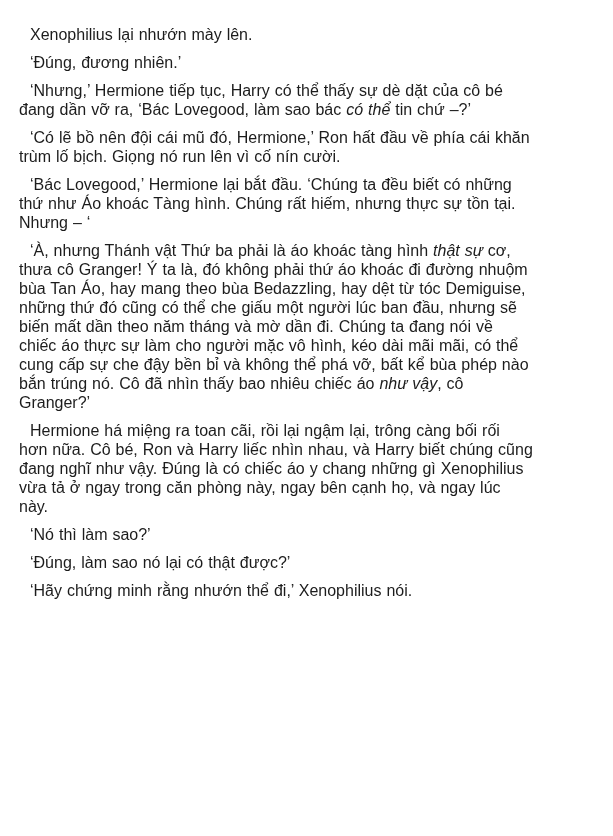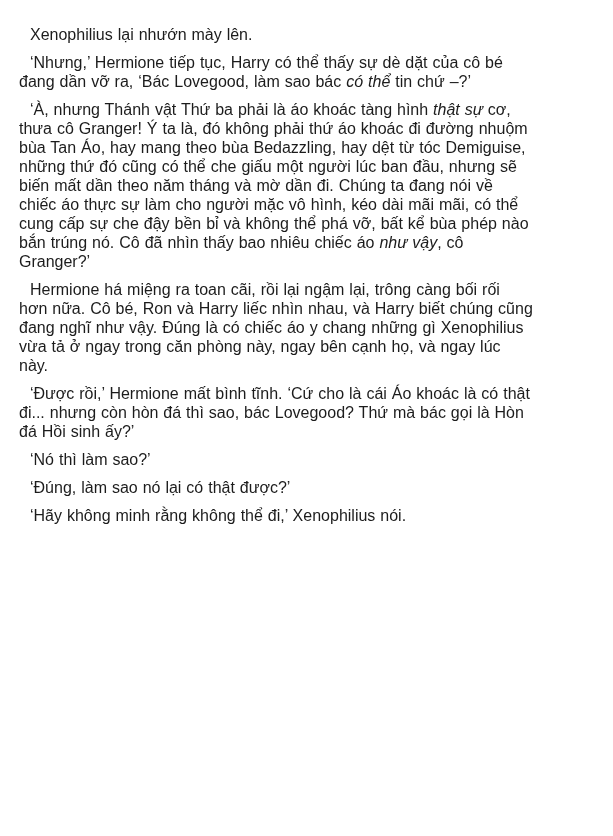--- a/index.html
+++ b/index.html
@@ -32,21 +32,23 @@
   .para i {
     font-style: italic;
   }
 </style>
 </head>
 <body>
 
 <div class="page">
   <div>
       <p class="para">Xenophilius lại nhướn mày lên.</p>
+      <p class="para">‘Đúng, đương nhiên.’</p>
       <p class="para">‘Nhưng,’ Hermione tiếp tục, Harry có thể thấy sự dè dặt của cô bé<br>đang dần vỡ ra, ‘Bác Lovegood, làm sao bác <i>có thể</i> tin chứ –?’</p>
+      <p class="para">‘Có lẽ bồ nên đội cái mũ đó, Hermione,’ Ron hất đầu về phía cái khăn<br>trùm lố bịch. Giọng nó run lên vì cố nín cười.</p>
+      <p class="para">‘Bác Lovegood,’ Hermione lại bắt đầu. ‘Chúng ta đều biết có những<br>thứ như Áo khoác Tàng hình. Chúng rất hiếm, nhưng thực sự tồn tại.<br>Nhưng – ‘</p>
       <p class="para">‘À, nhưng Thánh vật Thứ ba phải là áo khoác tàng hình <i>thật sự</i> cơ,<br>thưa cô Granger! Ý ta là, đó không phải thứ áo khoác đi đường nhuộm<br>bùa Tan Áo, hay mang theo bùa Bedazzling, hay dệt từ tóc Demiguise,<br>những thứ đó cũng có thể che giấu một người lúc ban đầu, nhưng sẽ<br>biến mất dần theo năm tháng và mờ dần đi. Chúng ta đang nói về<br>chiếc áo thực sự làm cho người mặc vô hình, kéo dài mãi mãi, có thể<br>cung cấp sự che đậy bền bỉ và không thể phá vỡ, bất kể bùa phép nào<br>bắn trúng nó. Cô đã nhìn thấy bao nhiêu chiếc áo <i>như vậy</i>, cô<br>Granger?’</p>
       <p class="para">Hermione há miệng ra toan cãi, rồi lại ngậm lại, trông càng bối rối<br>hơn nữa. Cô bé, Ron và Harry liếc nhìn nhau, và Harry biết chúng cũng<br>đang nghĩ như vậy. Đúng là có chiếc áo y chang những gì Xenophilius<br>vừa tả ở ngay trong căn phòng này, ngay bên cạnh họ, và ngay lúc<br>này.</p>
-      <p class="para">‘Được rồi,’ Hermione mất bình tĩnh. ‘Cứ cho là cái Áo khoác là có thật<br>đi... nhưng còn hòn đá thì sao, bác Lovegood? Thứ mà bác gọi là Hòn<br>đá Hồi sinh ấy?’</p>
       <p class="para">‘Nó thì làm sao?’</p>
       <p class="para">‘Đúng, làm sao nó lại có thật được?’</p>
-      <p class="para">‘Hãy không minh rằng không thể đi,’ Xenophilius nói.</p>
+      <p class="para">‘Hãy chứng minh rằng nhướn thể đi,’ Xenophilius nói.</p>
     </div>
 </div>
 
 </body></html>

